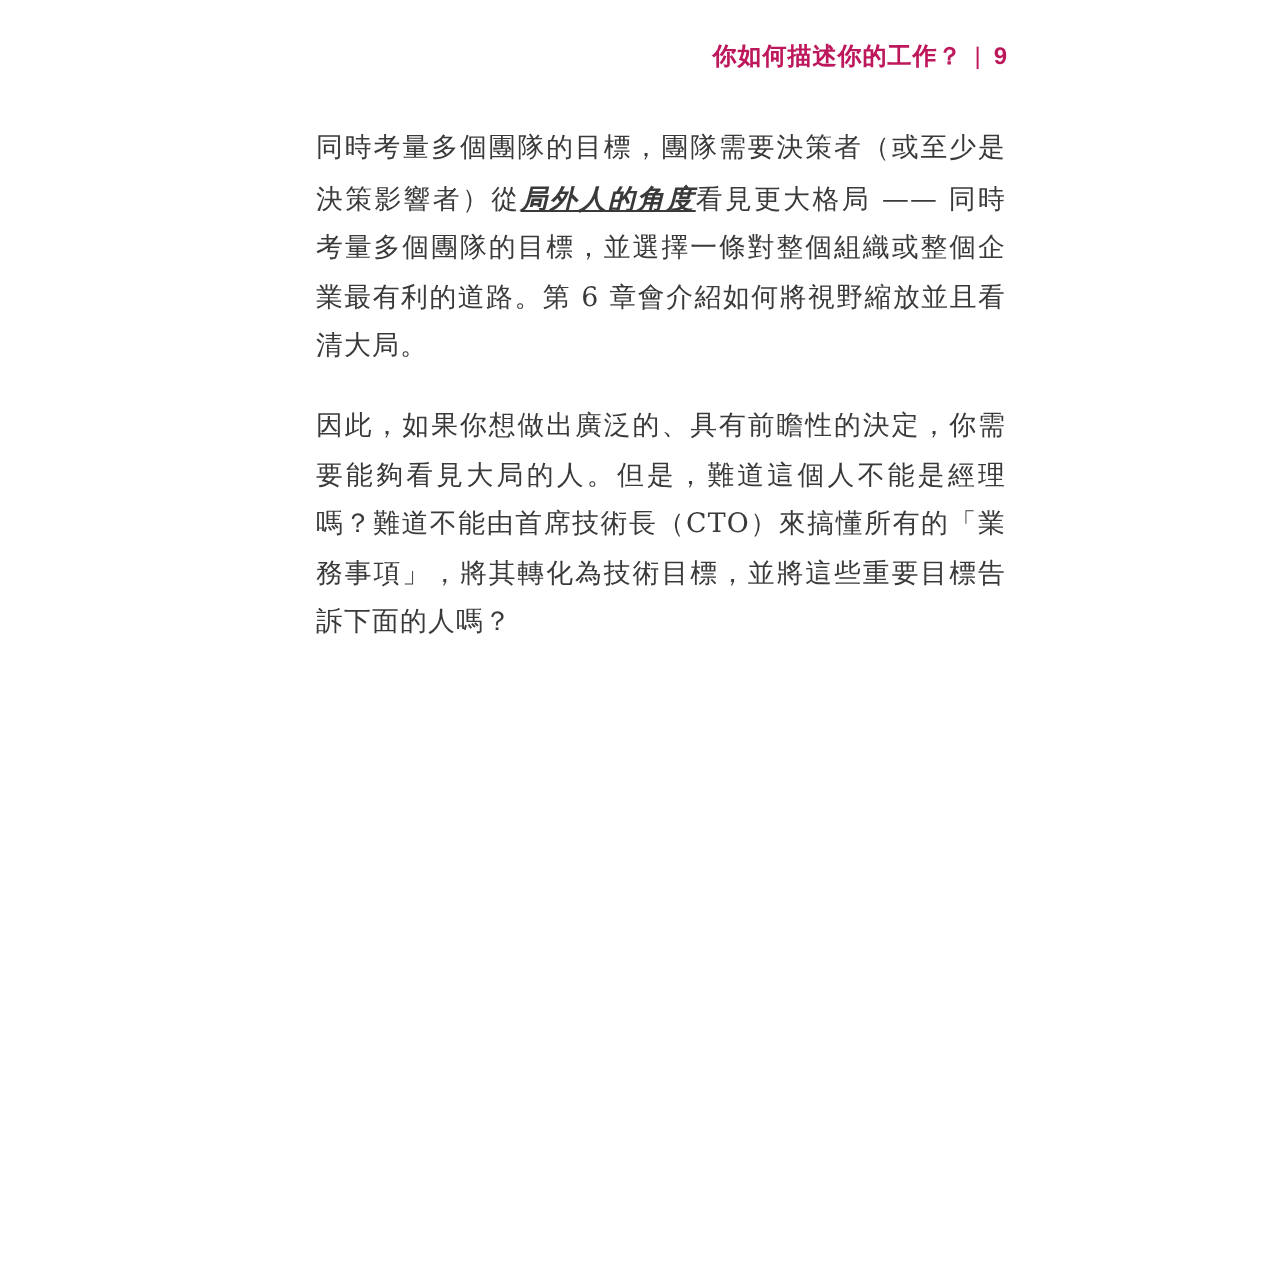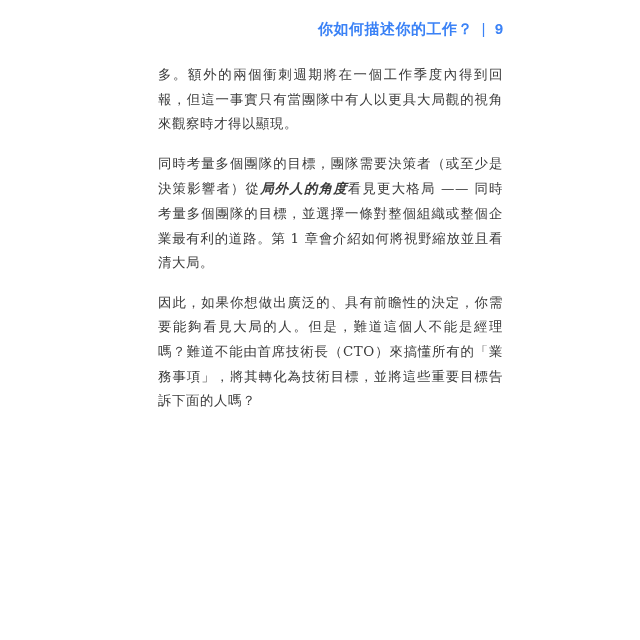--- a/index.html
+++ b/index.html
@@ -1,27 +1,26 @@
 <!DOCTYPE html>
 <html><head>
   <meta charset="utf-8">
   <style>
     html, body { margin: 0; padding: 0; background: #ffffff; }
     body { width: 640px; height: 640px; position: relative; overflow: hidden; font-family: "DejaVu Serif", serif; color: #3a3a3a; }
-    .header { position: absolute; top: 20px; right: 136px; font-family: Liberation Mono, monospace; font-size: 15px; color: #3b82f6; font-weight: bold; letter-spacing: 0.5px; }
+    .header { position: absolute; top: 20px; right: 136px; font-family: Liberation Sans, sans-serif; font-size: 12px; color: #be185d; font-weight: bold; letter-spacing: 0.5px; }
     .header .sep { margin: 0 6px; font-weight: normal; }
     .content { position: absolute; left: 158px; top: 63px; width: 345px; font-size: 13.4px; line-height: 24.6px; text-align: justify; letter-spacing: 0.6px; }
     .content p { margin: 0 0 15px 0; }
-    .em { font-style: italic; font-weight: bold; }
+    .em { font-style: italic; font-weight: bold; text-decoration: underline; }
   </style>
 </head>
 <body>
 
 <div class="header">
   <span>你如何描述你的工作？</span><span class="sep">|</span><span>9</span>
 </div>
 
 <div class="content">
-  <p>多。額外的兩個衝刺週期將在一個工作季度內得到回報，但這一事實只有當團隊中有人以更具大局觀的視角來觀察時才得以顯現。</p>
-  <p><span>同時考量多個團隊的目標，團隊需要決策者（或至少是決策影響者）從</span><span class="em">局外人的角度</span><span>看見更大格局 —— 同時考量多個團隊的目標，並選擇一條對整個組織或整個企業最有利的道路。第 1 章會介紹如何將視野縮放並且看清大局。</span></p>
+  <p><span>同時考量多個團隊的目標，團隊需要決策者（或至少是決策影響者）從</span><span class="em">局外人的角度</span><span>看見更大格局 —— 同時考量多個團隊的目標，並選擇一條對整個組織或整個企業最有利的道路。第 6 章會介紹如何將視野縮放並且看清大局。</span></p>
   <p>因此，如果你想做出廣泛的、具有前瞻性的決定，你需要能夠看見大局的人。但是，難道這個人不能是經理嗎？難道不能由首席技術長（CTO）來搞懂所有的「業務事項」，將其轉化為技術目標，並將這些重要目標告訴下面的人嗎？</p>
 
 </div>
 
 </body></html>

